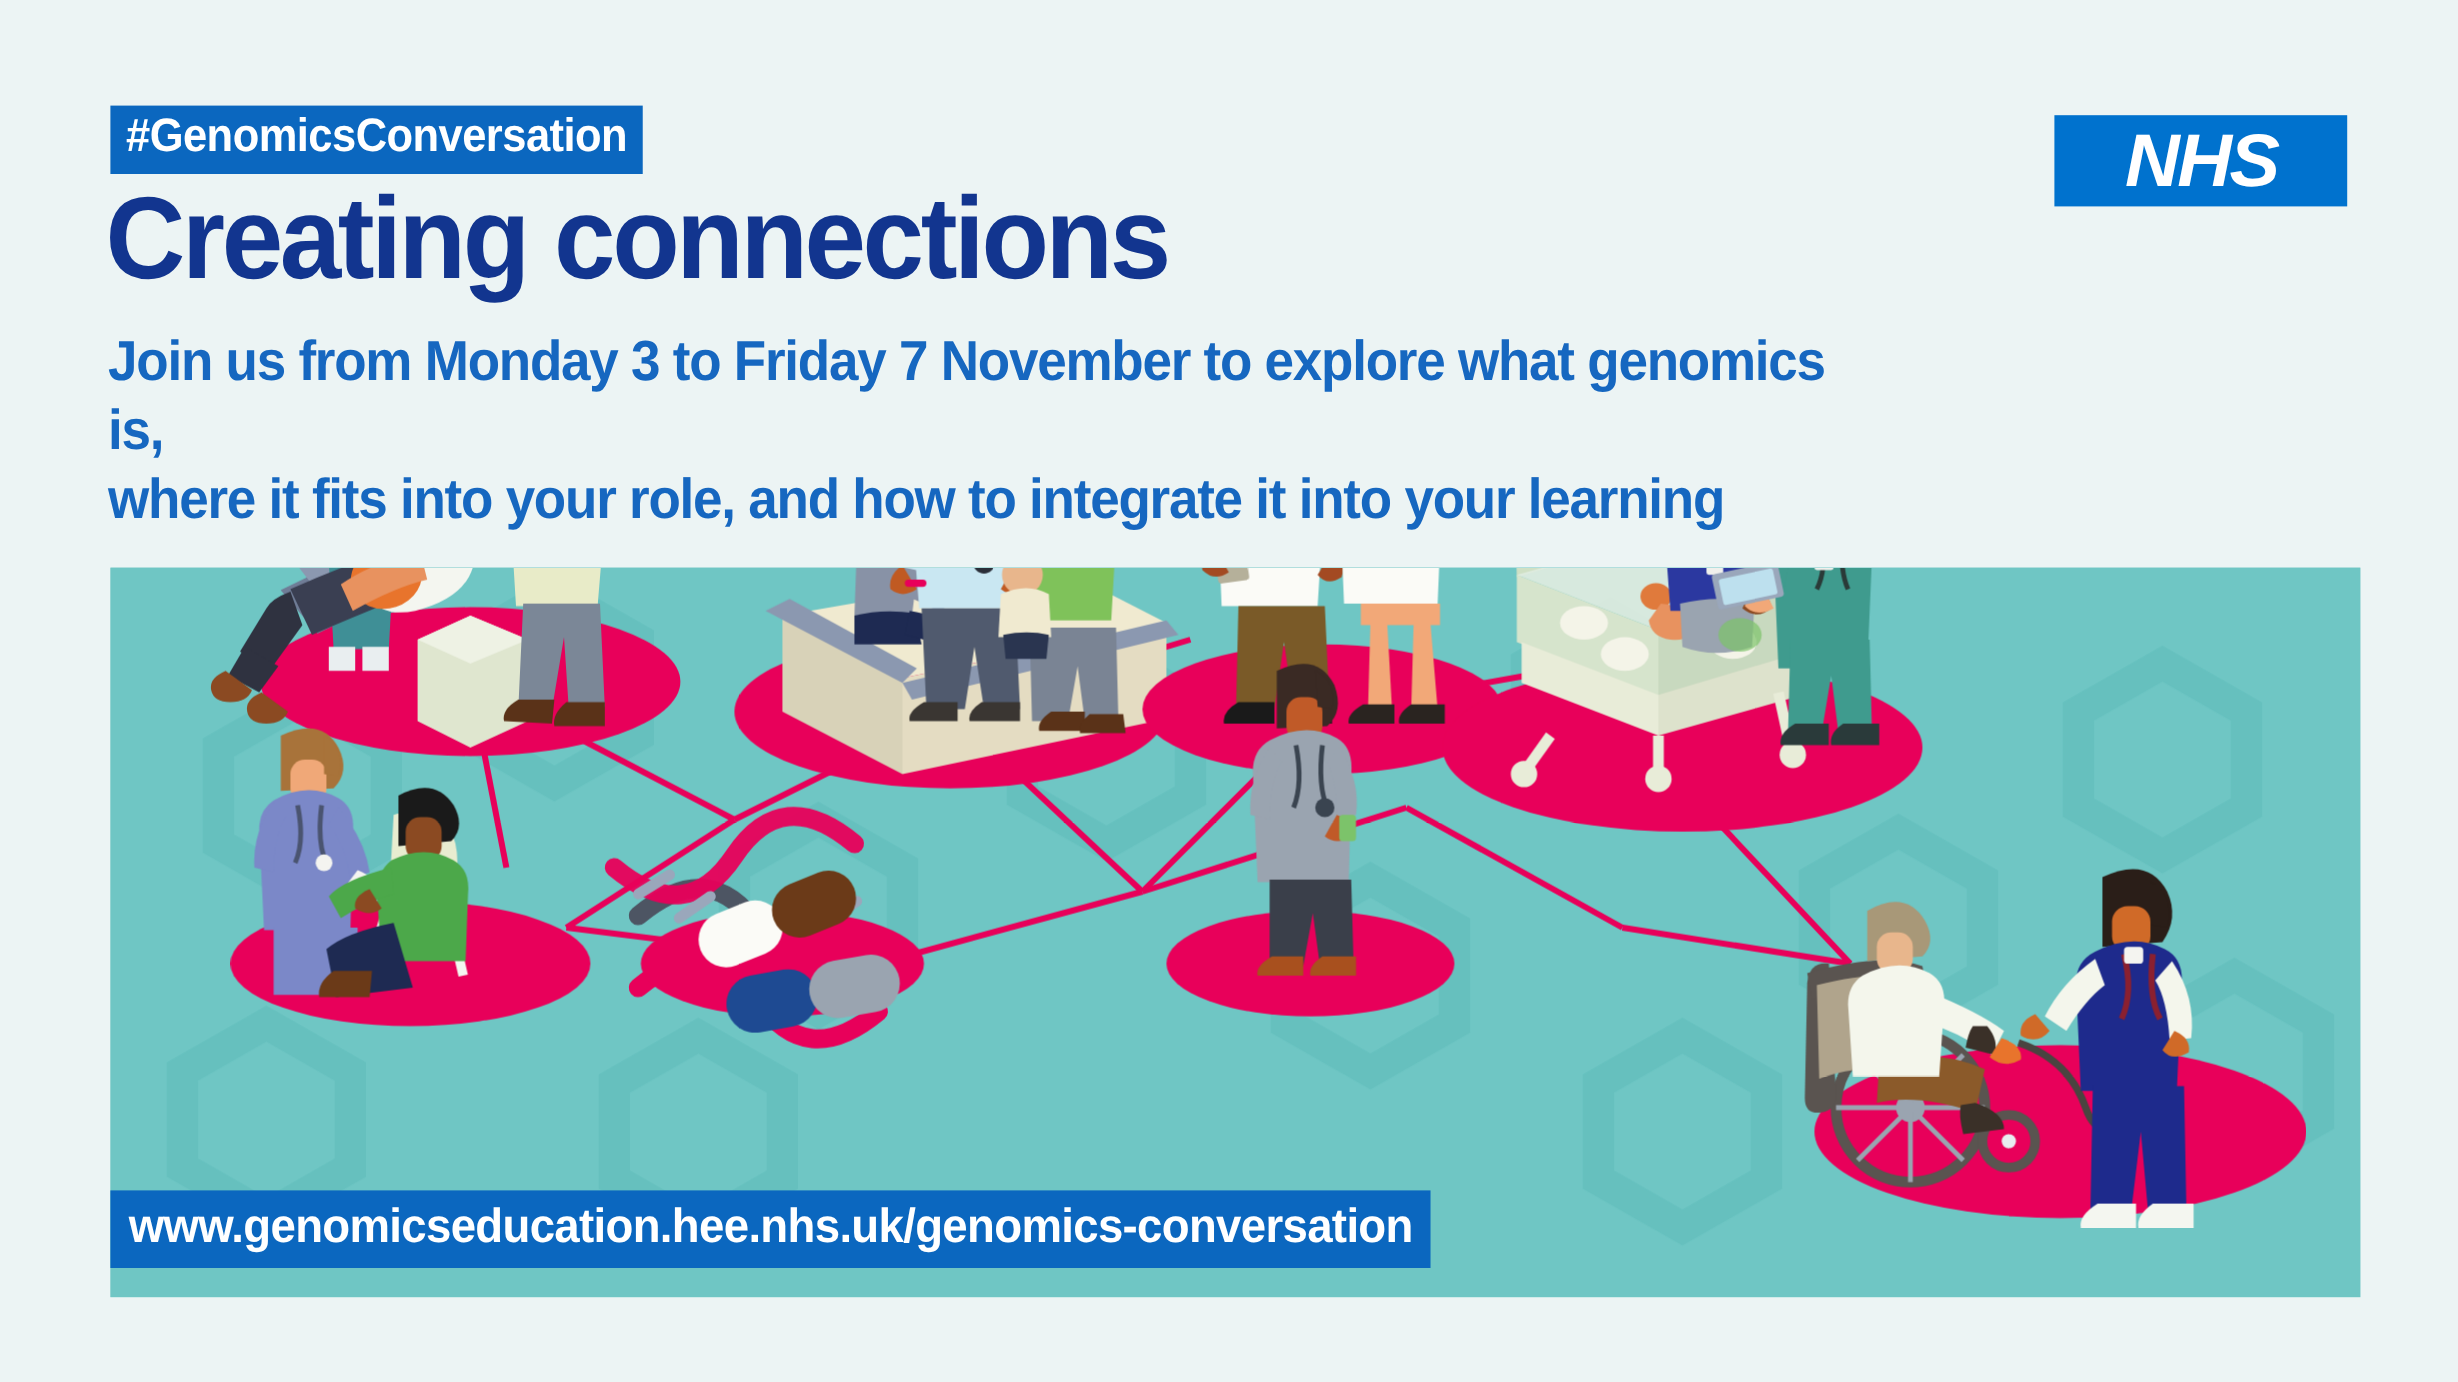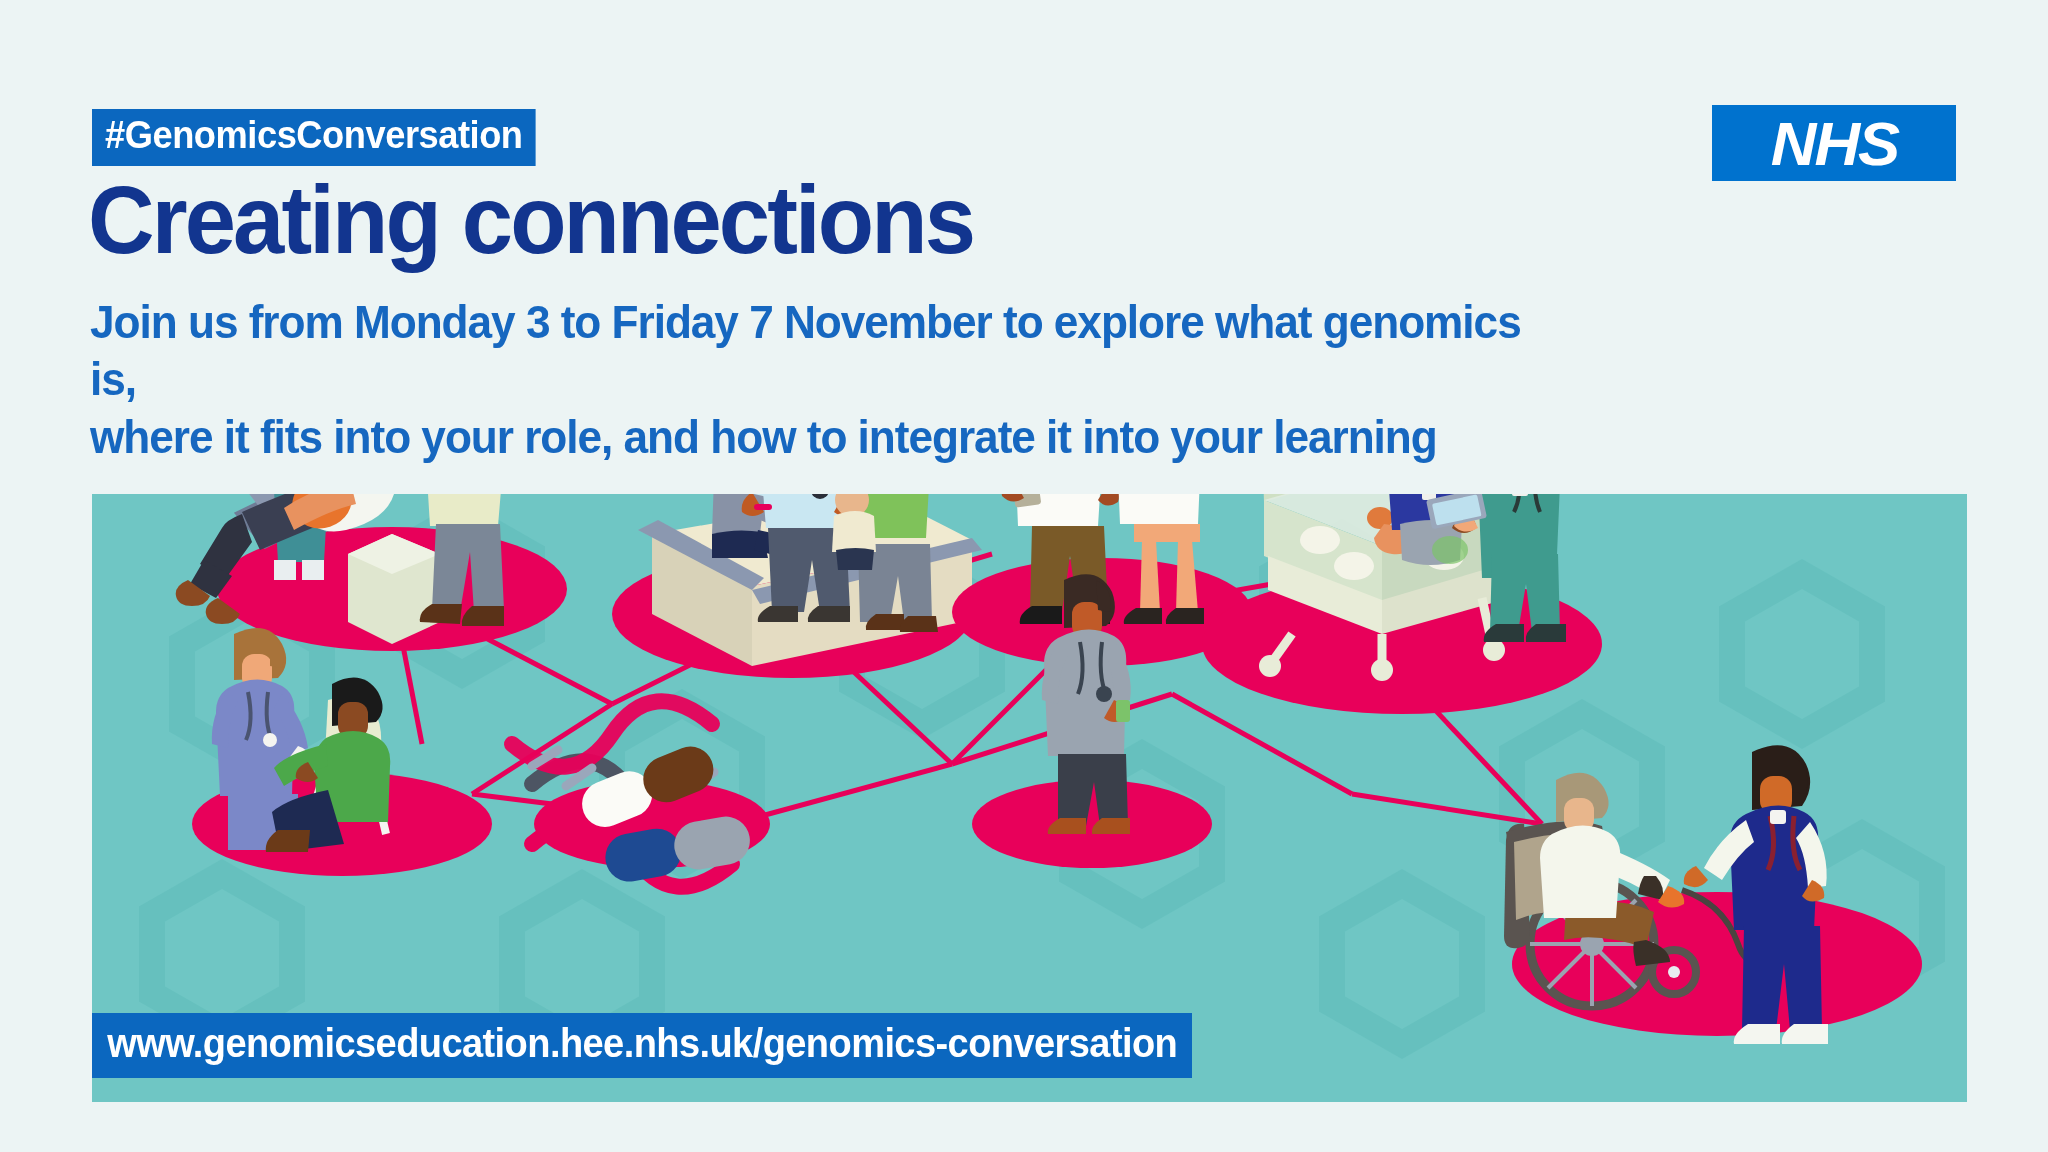--- a/index.html
+++ b/index.html
@@ -3,21 +3,21 @@
 <meta charset="utf-8">
 <style>
   * { margin:0; padding:0; box-sizing:border-box; }
   html,body { width:2048px; height:1152px; }
   body {
     background:#ecf4f4;
     font-family:"Liberation Sans", sans-serif;
     overflow:hidden;
     position:relative;
   }
-  .stage { position:absolute; inset:0;margin-top:21px; }
+  .stage { position:absolute; inset:0; }
 
   
   .hashtag-banner{
     position:absolute; left:92px; top:88px;
     background:#0b67bf; color:#fff;
     padding:6px 14px 10px 14px;
     font-size:39px; font-weight:700;
     letter-spacing:-0.5px;
     line-height:1.05;
     font-stretch:condensed;
@@ -37,21 +37,21 @@
     font-size:47px; font-weight:700;
     line-height:1.22;
     letter-spacing:-1.1px;
     transform:scaleX(0.94); transform-origin:left top;
     width:1560px;
   }
   .subtitle .l2{ display:block; }
 
   
   .nhs-logo{
-    position:absolute; left:1712px; top:84px;
+    position:absolute; left:1712px; top:96px;
     width:244px; height:76px;
     background:#0072ce;
     display:flex; align-items:center; justify-content:center;
   }
   .nhs-logo span{
     color:#fff; font-weight:700; font-style:italic;
     font-size:62px; letter-spacing:-2px;
     transform:scaleX(1.02);
   }
 

